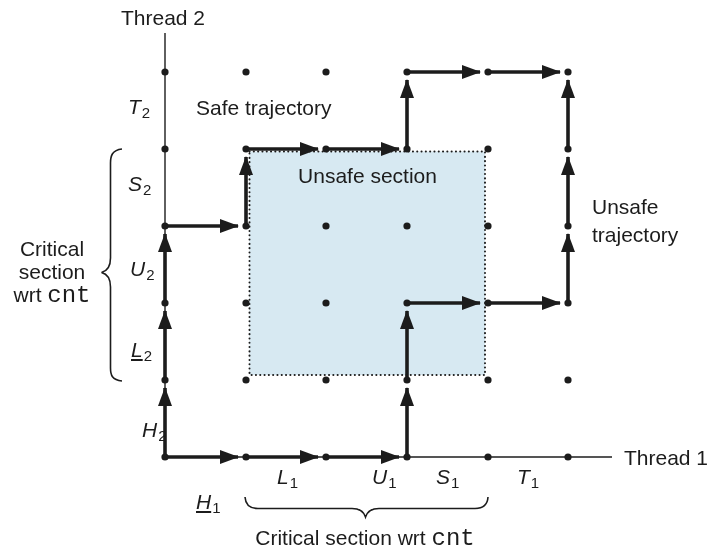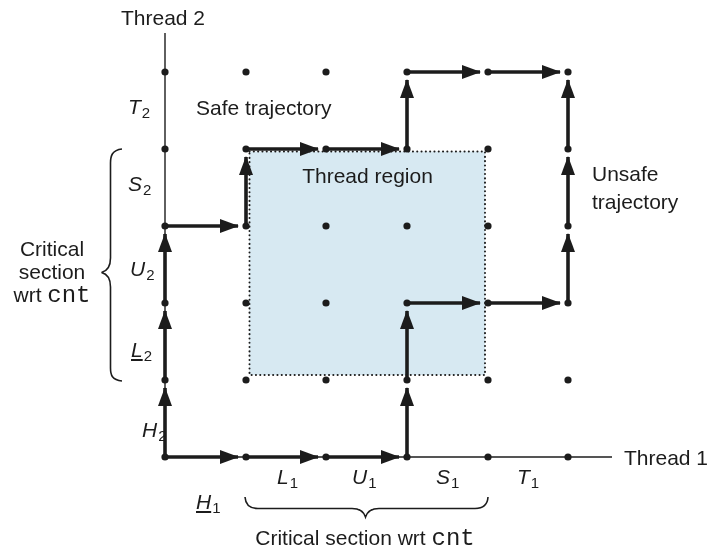--- a/index.html
+++ b/index.html
@@ -5,21 +5,21 @@
   html,body{margin:0;padding:0;background:#ffffff;}
   #canvas{position:relative;width:714px;height:560px;background:#ffffff;overflow:hidden;
           font-family:"Liberation Sans",sans-serif;color:#1c1c1c;}
   #fig-svg{position:absolute;left:0;top:0;}
   .lbl{position:absolute;font-size:21px;line-height:24px;color:#1c1c1c;white-space:pre;}
   .stage{position:absolute;font-size:21px;color:#1c1c1c;}
   .it{font-style:italic;}
   .sub{font-size:15px;vertical-align:-4px;margin-left:1px;}
   .mono{font-family:"Liberation Mono","DejaVu Sans Mono",monospace;font-size:24px;}
   .center{text-align:center;white-space:normal;}
-  .wrap{white-space:normal;}
+  .wrap{white-space:normal;margin-top:33px;}
 </style>
 </head>
 <body>
 
 <div id="canvas">
 
   <svg id="fig-svg" width="714" height="560" viewBox="0 0 714 560">
     <defs>
       <marker id="ah" markerUnits="userSpaceOnUse" markerWidth="22" markerHeight="18" refX="18" refY="8" orient="auto">
         <polygon points="0,1 19,8 0,15" fill="#1c1c1c"></polygon>
@@ -86,38 +86,38 @@
       <circle cx="568" cy="226" r="3.6" fill="#1c1c1c"></circle>
       <circle cx="568" cy="303" r="3.6" fill="#1c1c1c"></circle>
       <circle cx="568" cy="380" r="3.6" fill="#1c1c1c"></circle>
       <circle cx="568" cy="457" r="3.6" fill="#1c1c1c"></circle>
     </svg>
 
   <div class="lbl" style="left:121px;top:6px;">Thread 2</div>
   <div class="lbl" style="left:624px;top:446px;">Thread 1</div>
 
   <div class="lbl" style="left:196px;top:96px;">Safe trajectory</div>
-  <div class="lbl center" style="left:250px;top:164px;width:235px;">Thread region</div>
+  <div class="lbl center" style="left:250px;top:164px;width:235px;">Unsafe section</div>
   <div class="lbl wrap" style="left:592px;top:160px;width:104px;line-height:28px;">Unsafe trajectory</div>
 
   <div class="lbl center" style="left:9px;top:237px;width:86px;line-height:23px;">
     <span>Critical</span><br>
     <span>section</span><br>
     <span>wrt </span><span class="mono">cnt</span>
   </div>
 
   <div class="lbl center" style="left:235px;top:526px;width:260px;">
     <span>Critical section wrt </span><span class="mono">cnt</span>
   </div>
 
   <div class="stage" style="left:128px;top:95px;"><span class="it">T</span><span class="sub">2</span></div>
   <div class="stage" style="left:128px;top:172px;"><span class="it">S</span><span class="sub">2</span></div>
   <div class="stage" style="left:130px;top:257px;"><span class="it">U</span><span class="sub">2</span></div>
   <div class="stage" style="left:131px;top:338px;text-decoration:underline;"><span class="it">L</span><span class="sub">2</span></div>
   <div class="stage" style="left:122px;top:418px;margin-left:20px;"><span class="it">H</span><span class="sub">2</span></div>
 
   <div class="stage" style="left:196px;top:490px;text-decoration:underline;"><span class="it">H</span><span class="sub">1</span></div>
   <div class="stage" style="left:277px;top:465px;"><span class="it">L</span><span class="sub">1</span></div>
-  <div class="stage" style="left:352px;top:465px;text-align:center;"><span class="it">U</span><span class="sub">1</span></div>
+  <div class="stage" style="left:372px;top:465px;text-align:center;"><span class="it">U</span><span class="sub">1</span></div>
   <div class="stage" style="left:436px;top:465px;"><span class="it">S</span><span class="sub">1</span></div>
   <div class="stage" style="left:517px;top:465px;"><span class="it">T</span><span class="sub">1</span></div>
 
 </div>
 
 </body></html>

